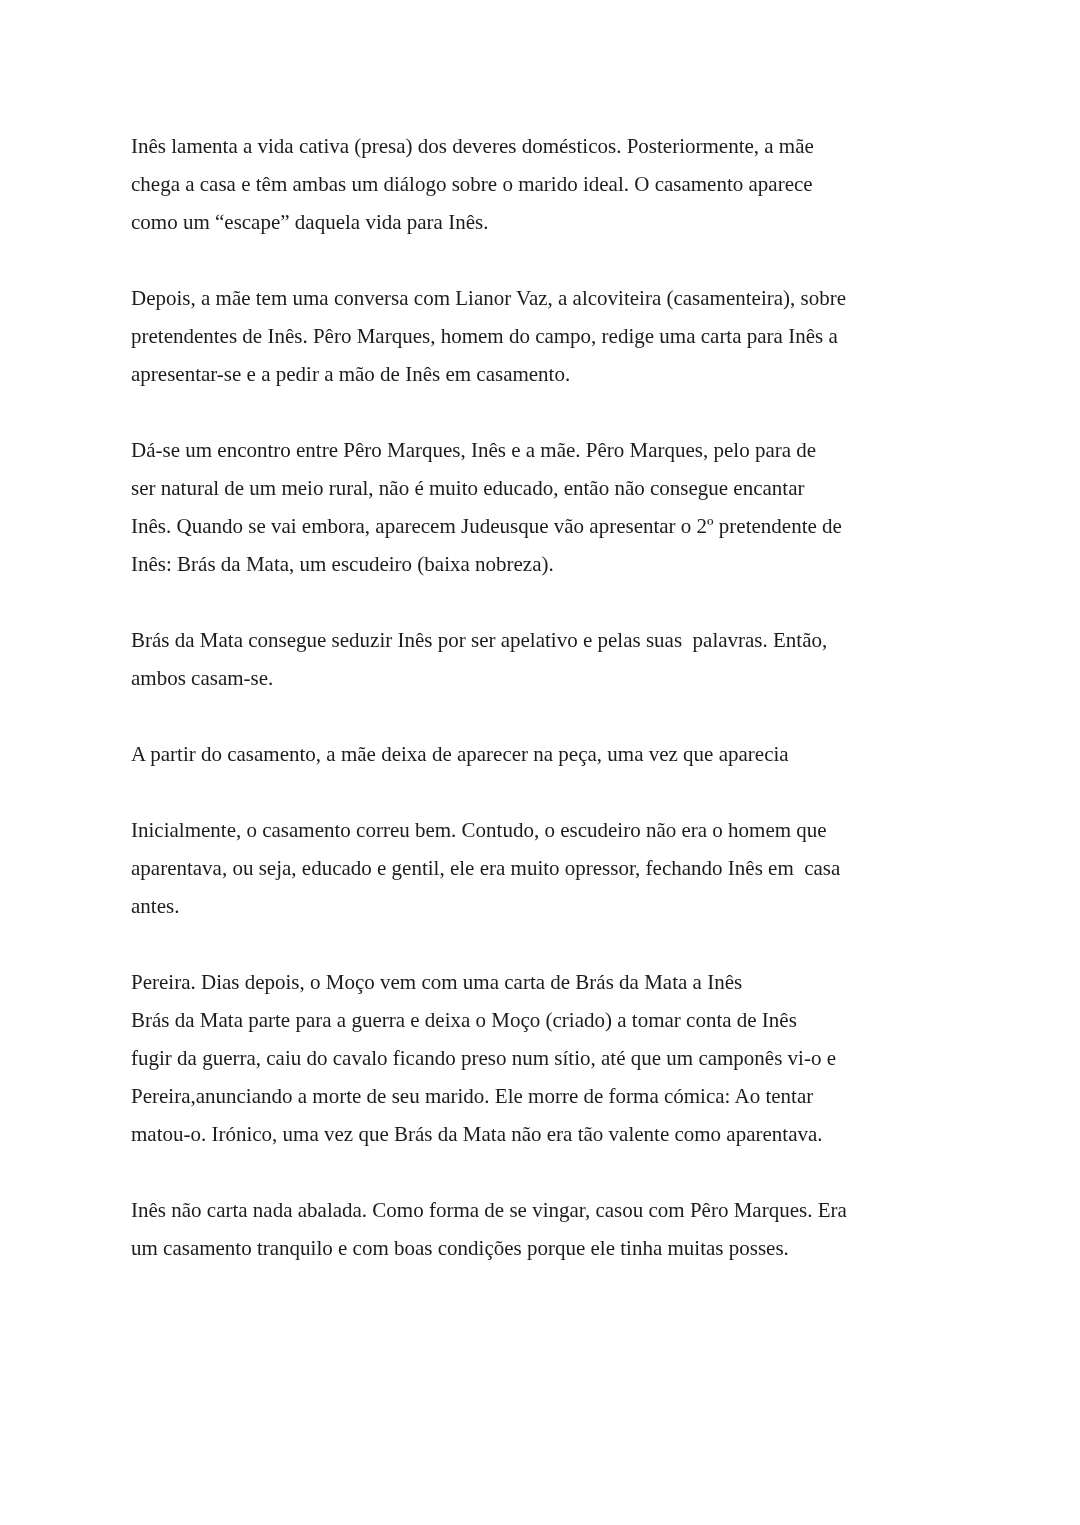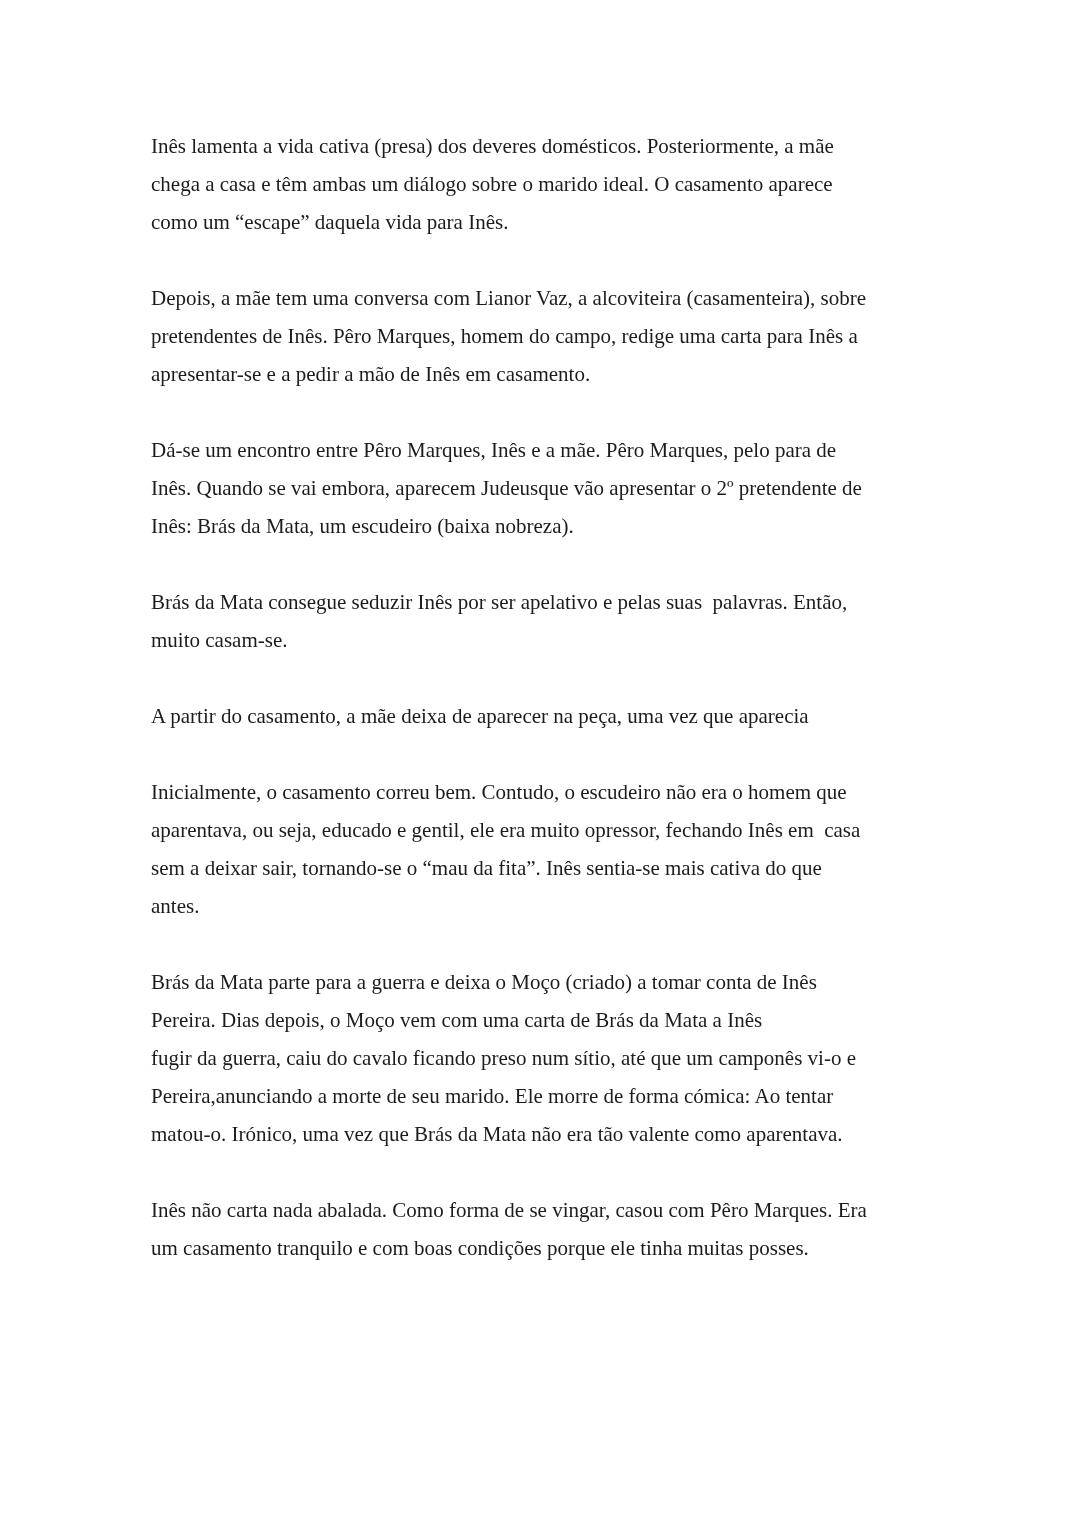--- a/index.html
+++ b/index.html
@@ -15,21 +15,20 @@
     }
     .page {
       position: absolute;
       left: 131px;
       top: 127px;
       width: 820px;
       font-family: "Liberation Serif", "DejaVu Serif", serif;
       font-size: 21px;
       line-height: 38px;
       color: #1c1c1c;
-      margin-left: 20px;
     }
     .para {
       margin: 0 0 38px 0;
       white-space: normal;
     }
     .line {
       display: block;
       white-space: pre;
     }
   </style>
@@ -45,43 +44,43 @@
   </p>
 
   <p class="para">
     <span class="line">Depois, a mãe tem uma conversa com Lianor Vaz, a alcoviteira (casamenteira), sobre</span>
     <span class="line">pretendentes de Inês. Pêro Marques, homem do campo, redige uma carta para Inês a</span>
     <span class="line">apresentar-se e a pedir a mão de Inês em casamento.</span>
   </p>
 
   <p class="para">
     <span class="line">Dá-se um encontro entre Pêro Marques, Inês e a mãe. Pêro Marques, pelo para de</span>
+    <span class="line">ser natural de um meio rural, não é muito educado, então não consegue encantar</span>
     <span class="line">Inês. Quando se vai embora, aparecem Judeusque vão apresentar o 2º pretendente de</span>
     <span class="line">Inês: Brás da Mata, um escudeiro (baixa nobreza).</span>
   </p>
 
   <p class="para">
     <span class="line">Brás da Mata consegue seduzir Inês por ser apelativo e pelas suas  palavras. Então,</span>
-    <span class="line">muito casam-se.</span>
+    <span class="line">ambos casam-se.</span>
   </p>
 
   <p class="para">
     <span class="line">A partir do casamento, a mãe deixa de aparecer na peça, uma vez que aparecia</span>
   </p>
 
   <p class="para">
     <span class="line">Inicialmente, o casamento correu bem. Contudo, o escudeiro não era o homem que</span>
     <span class="line">aparentava, ou seja, educado e gentil, ele era muito opressor, fechando Inês em  casa</span>
-    <span class="line">sem a deixar sair, tornando-se o “mau da fita”. Inês sentia-se mais cativa do que</span>
     <span class="line">antes.</span>
   </p>
 
   <p class="para">
+    <span class="line">Pereira. Dias depois, o Moço vem com uma carta de Brás da Mata a Inês</span>
     <span class="line">Brás da Mata parte para a guerra e deixa o Moço (criado) a tomar conta de Inês</span>
-    <span class="line">Pereira. Dias depois, o Moço vem com uma carta de Brás da Mata a Inês</span>
     <span class="line">fugir da guerra, caiu do cavalo ficando preso num sítio, até que um camponês vi-o e</span>
     <span class="line">Pereira,anunciando a morte de seu marido. Ele morre de forma cómica: Ao tentar</span>
     <span class="line">matou-o. Irónico, uma vez que Brás da Mata não era tão valente como aparentava.</span>
   </p>
 
   <p class="para">
     <span class="line">Inês não carta nada abalada. Como forma de se vingar, casou com Pêro Marques. Era</span>
     <span class="line">um casamento tranquilo e com boas condições porque ele tinha muitas posses.</span>
   </p>
 

